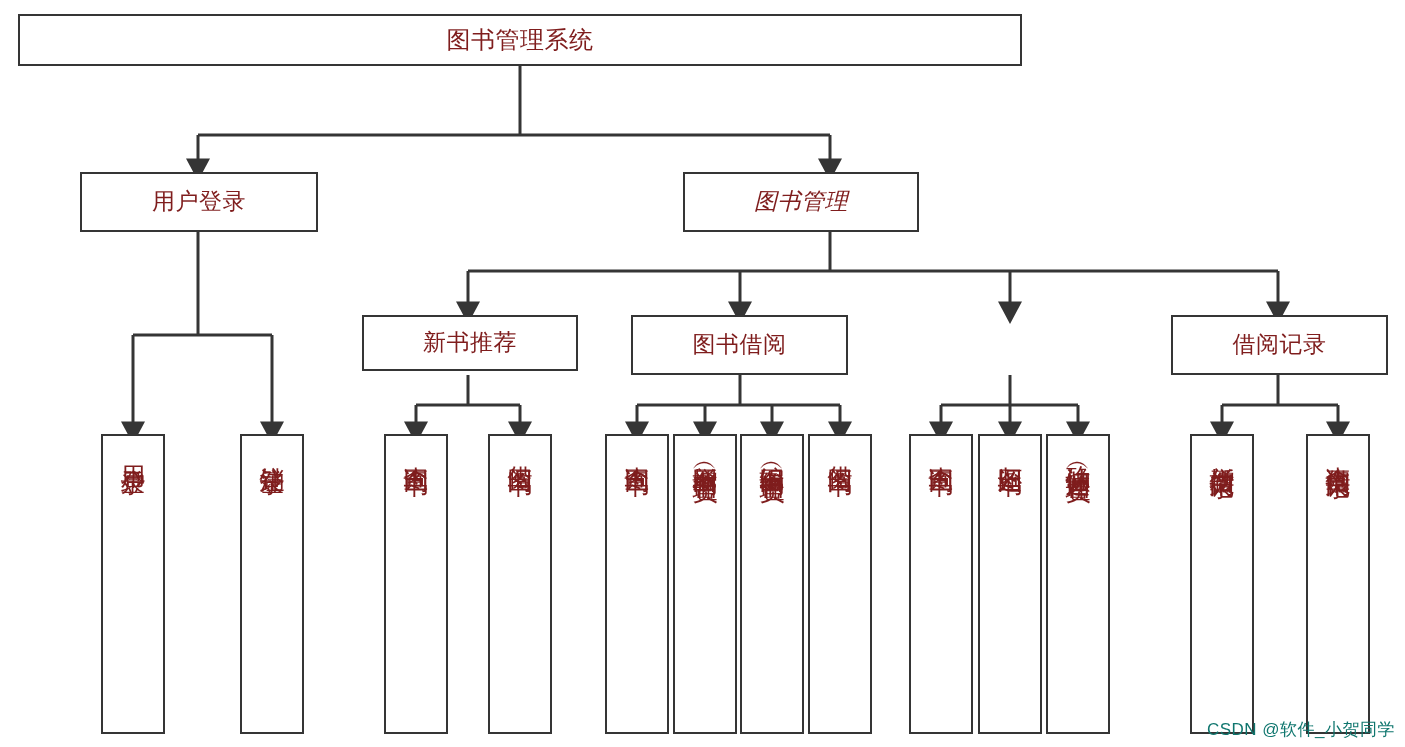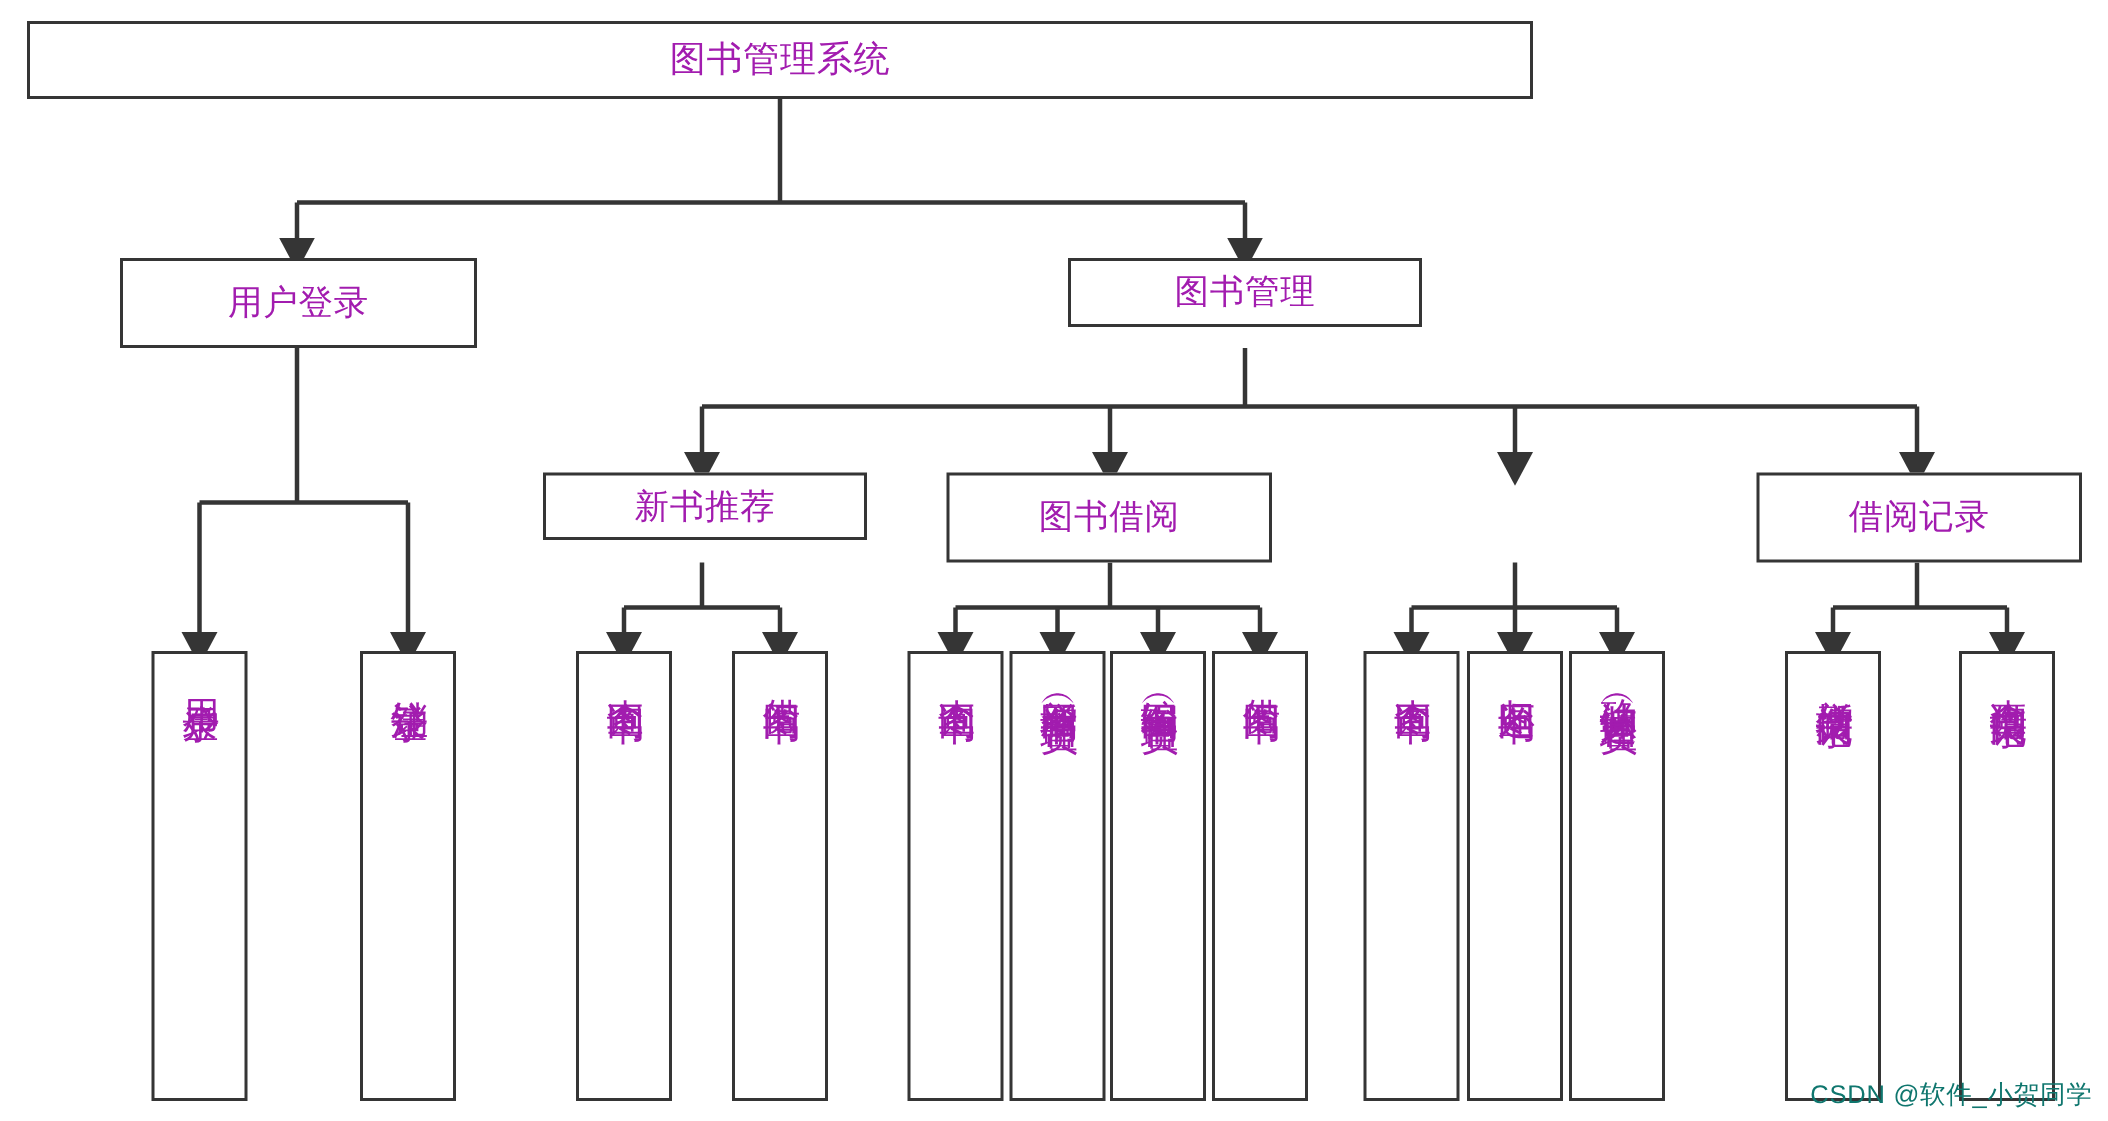--- a/index.html
+++ b/index.html
@@ -28,21 +28,21 @@
     position: absolute;
     box-sizing: border-box;
     border: 2px solid #353535;
     background: #ffffff;
     display: flex;
     align-items: center;
     justify-content: center;
     color: #1c1c1c;
   }
   .node-label {
-    color: #a21caf;
+    color: #7f1d1d;
     line-height: 1.12;
     letter-spacing: 0.5px;
     white-space: nowrap;
   }
   
   .node.horiz .node-label {
     font-size: 23px;
   }
   .node.root .node-label {
     font-size: 24px;
@@ -131,25 +131,25 @@
   </svg>
 
   <div class="node horiz root" style="left:18px; top:14px; width:1004px; height:52px;">
     <span class="node-label">图书管理系统</span>
   </div>
 
   <div class="node horiz" style="left:80px; top:172px; width:238px; height:60px;">
     <span class="node-label">用户登录</span>
   </div>
 
-  <div class="node horiz" style="left:712px; top:172px; width:236px; height:46px;">
+  <div class="node horiz" style="left:683px; top:172px; width:236px; height:60px;font-style:italic;">
     <span class="node-label">图书管理</span>
   </div>
 
-  <div class="node horiz" style="left:362px; top:315px; width:216px; height:45px;">
+  <div class="node horiz" style="left:362px; top:315px; width:216px; height:56px;">
     <span class="node-label">新书推荐</span>
   </div>
 
   <div class="node horiz" style="left:631px; top:315px; width:217px; height:60px;">
     <span class="node-label">图书借阅</span>
   </div>
 
 
   <div class="node horiz" style="left:1171px; top:315px; width:217px; height:60px;">
     <span class="node-label">借阅记录</span>

